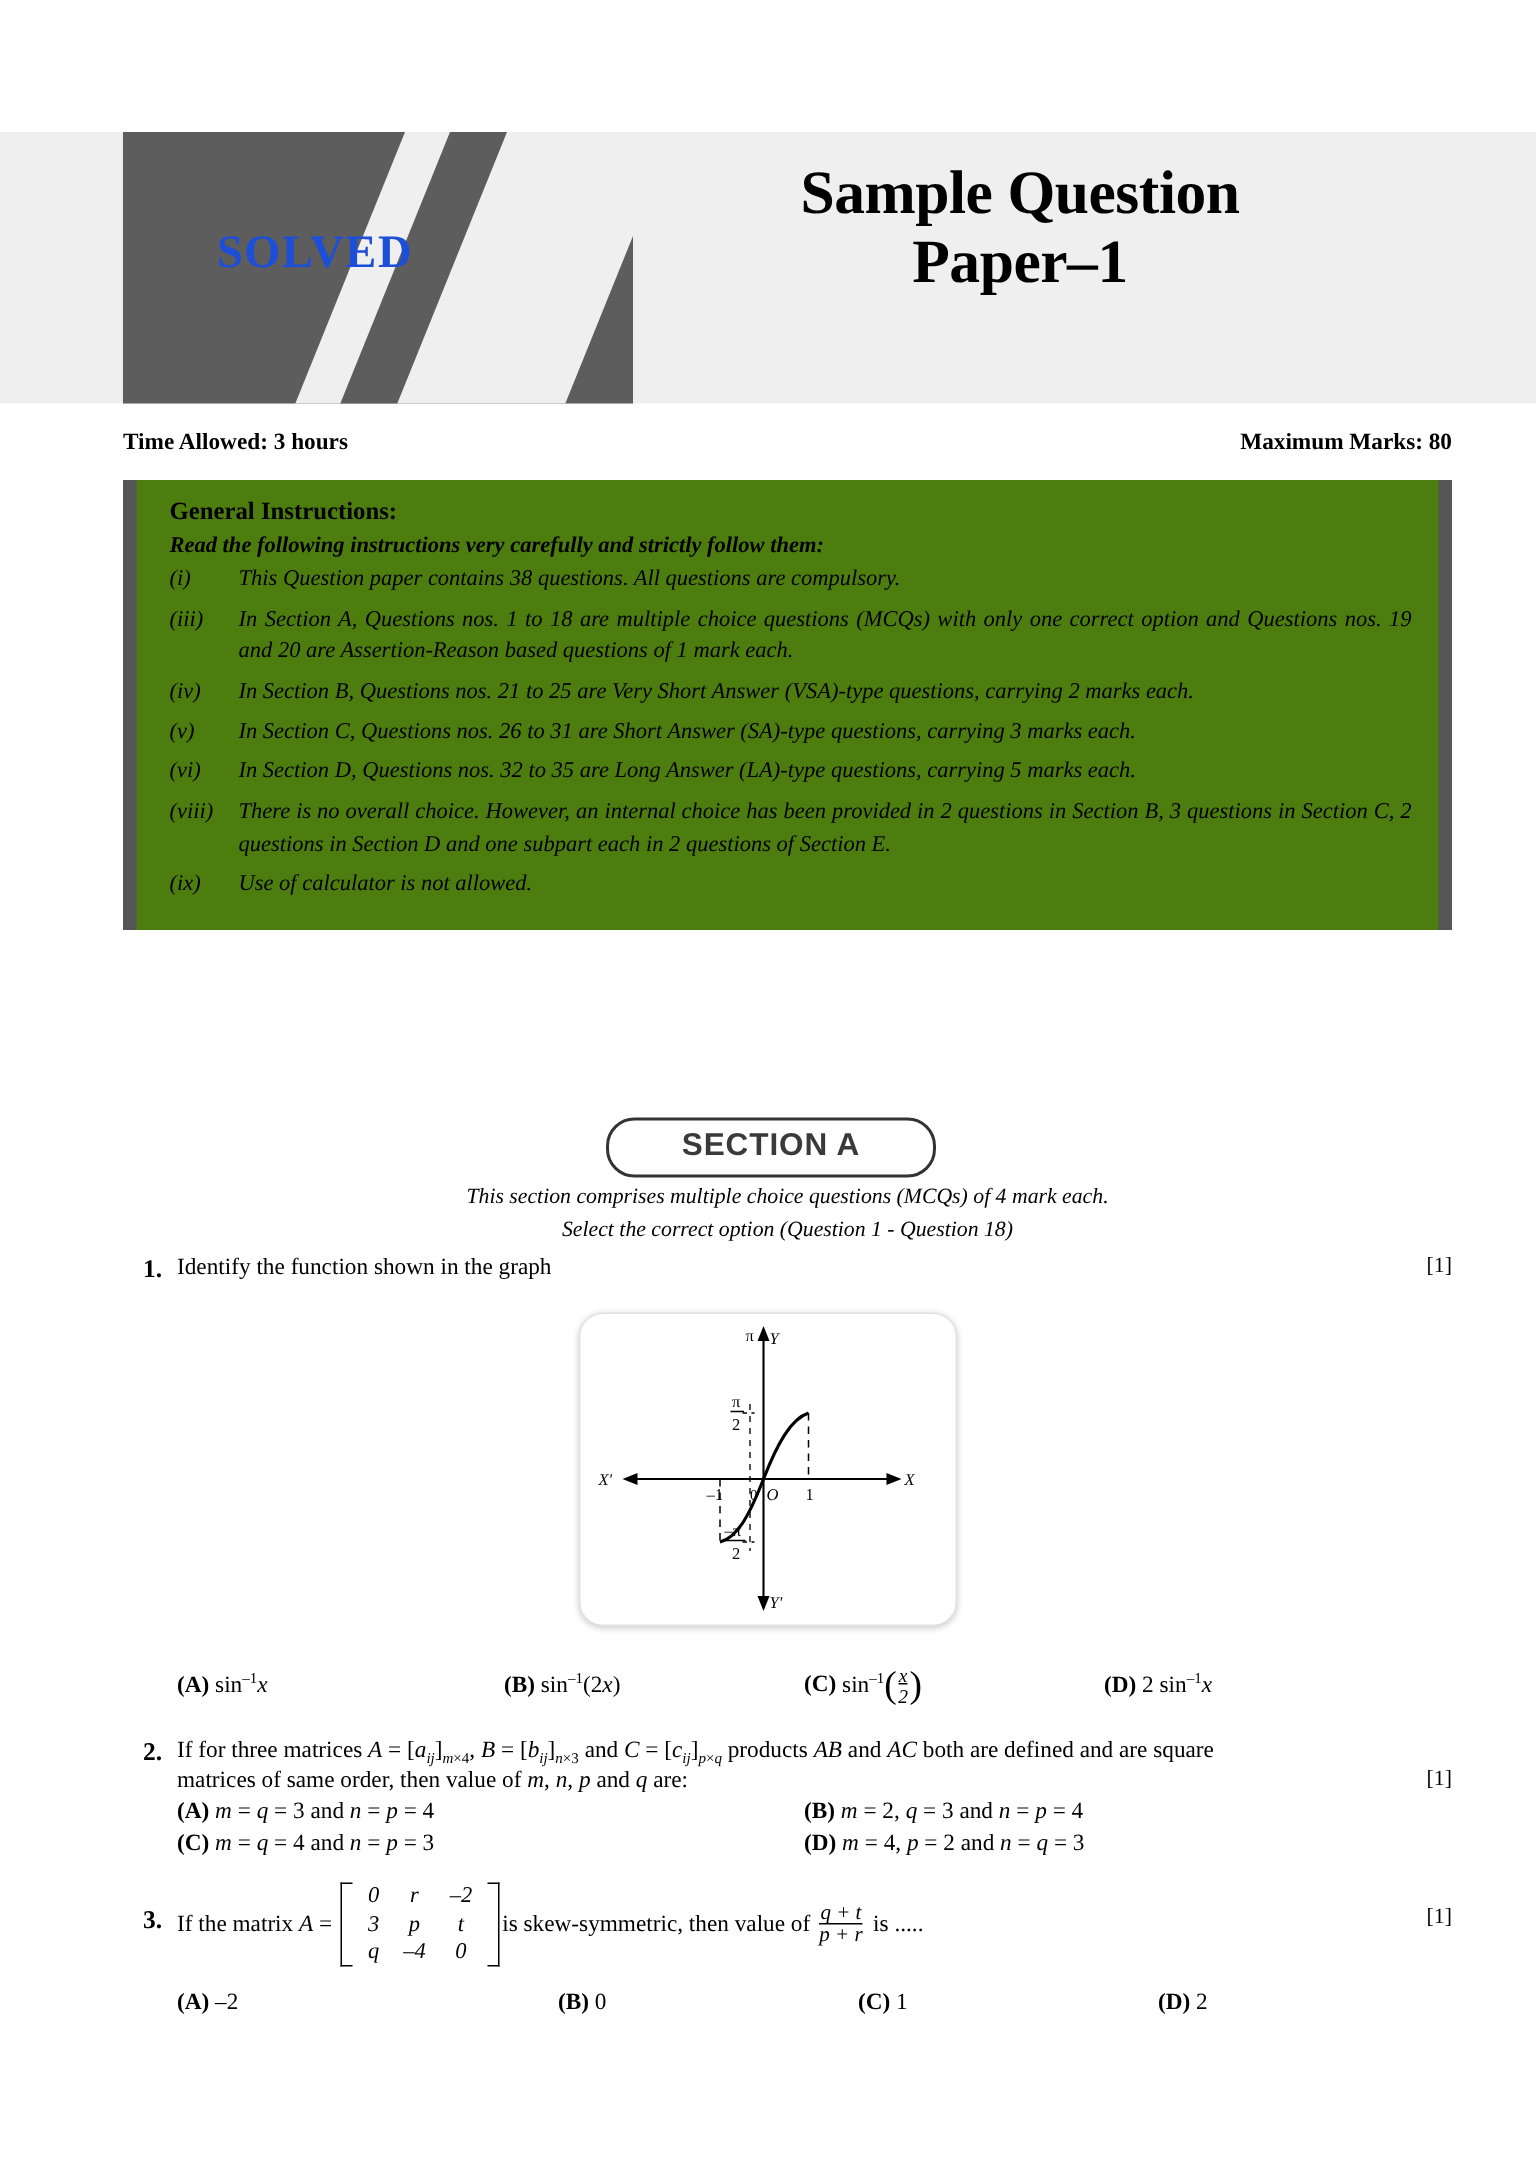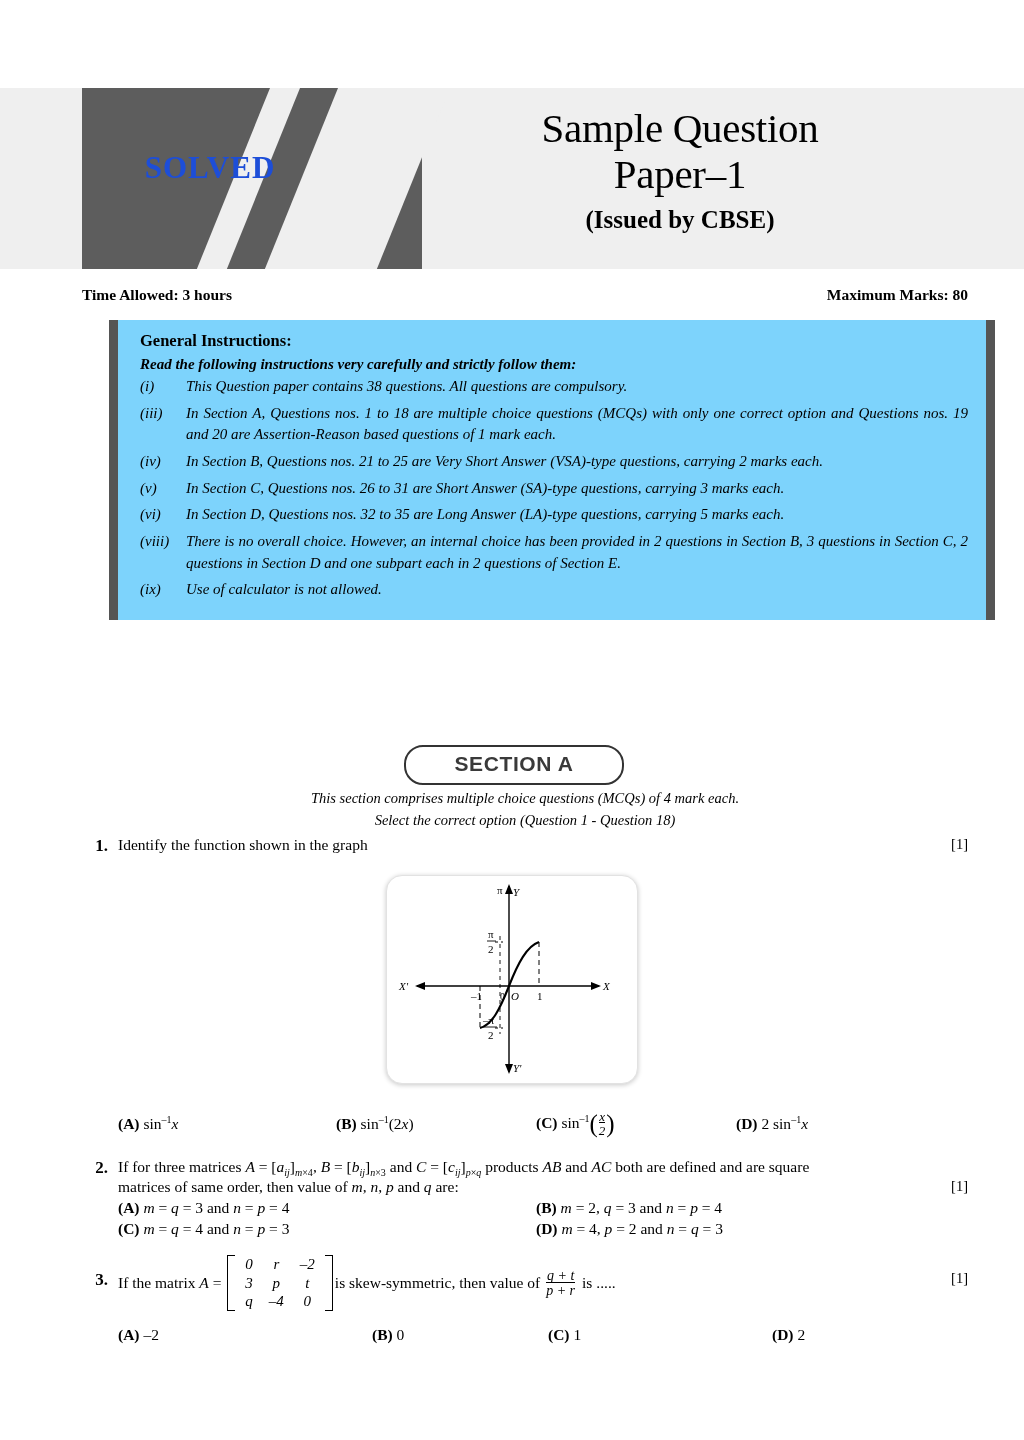--- a/index.html
+++ b/index.html
@@ -74,21 +74,21 @@
   }
   .title-block {
     position: absolute;
     left: 420px;
     top: 18px;
     width: 520px;
     text-align: center;
   }
   .title-main {
     font-size: 41px;
-    font-weight: normal;
+    font-weight: bold;
     line-height: 1.12;
     letter-spacing: -0.3px;
   }
   .title-sub {
     font-size: 25px;
     font-weight: bold;
     margin-top: 8px;
   }
 
   
@@ -102,26 +102,25 @@
     font-size: 15.5px;
     font-weight: bold;
   }
 
   
   .instr-box {
     position: absolute;
     left: 82px;
     top: 320px;
     width: 886px;
-    background: #7dd3fc;
+    background: #4d7c0f;
     border-left: 9px solid #555;
     border-right: 9px solid #555;
     box-sizing: border-box;
     padding: 11px 18px 14px 22px;
-    margin-left: 27px;
   }
   .instr-title {
     font-size: 16.5px;
     font-weight: bold;
     margin-bottom: 5px;
   }
   .instr-lead {
     font-size: 15px;
     font-style: italic;
     font-weight: bold;
@@ -282,21 +281,20 @@
 
 <div class="header-wrap">
   <div class="header-band"></div>
   <div class="header-left-dark"></div>
   <div class="header-slash"></div>
   <div class="header-slash2"></div>
   <div class="solved">SOLVED</div>
   <div class="title-block">
     <div class="title-main">Sample Question</div>
     <div class="title-main">Paper–1</div>
-    <div class="title-sub">(Issued by CBSE)</div>
   </div>
 </div>
 
 <div class="meta-row">
   <div>Time Allowed: 3 hours</div>
   <div>Maximum Marks: 80</div>
 </div>
 
 <div class="instr-box">
   <div class="instr-title">General Instructions:</div>
@@ -477,21 +475,21 @@
     </div>
     <div style="position:relative; height:22px; margin-top:12px;">
       <span style="position:absolute; left:0;">
         <b>(A)</b>
         <span>–2</span>
       </span>
       <span style="position:absolute; left:254px;">
         <b>(B)</b>
         <span>0</span>
       </span>
-      <span style="position:absolute; left:430px;">
+      <span style="position:absolute; left:454px;">
         <b>(C)</b>
         <span>1</span>
       </span>
       <span style="position:absolute; left:654px;">
         <b>(D)</b>
         <span>2</span>
       </span>
     </div>
   </div>
 </div>

